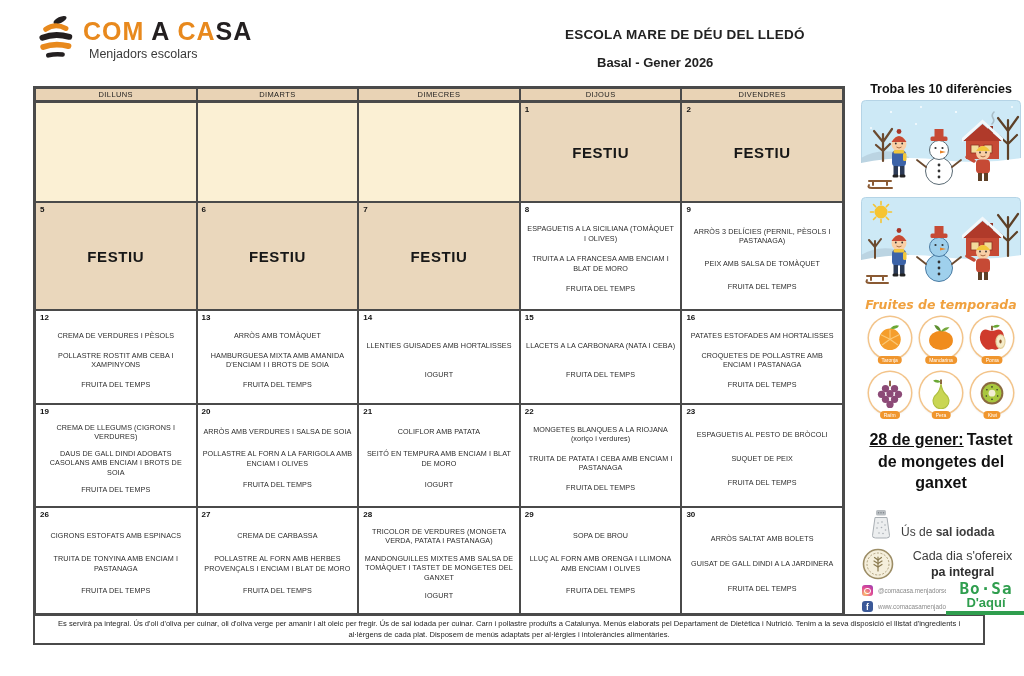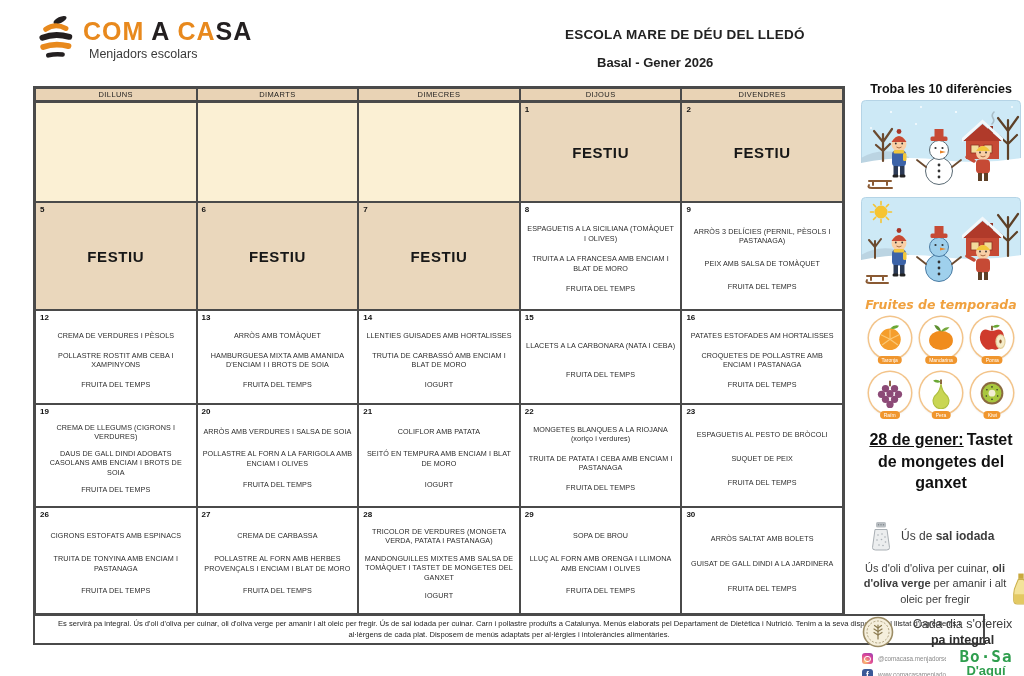--- a/index.html
+++ b/index.html
@@ -48,21 +48,21 @@
   .scene + .scene{margin-top:5px;}
   .fruits-title{margin-top:8px;text-align:center;color:#f0a13f;font-size:12.5px;font-style:italic;font-weight:bold;font-family:"DejaVu Sans",sans-serif;}
   .fruit-grid{margin-top:5px;display:grid;grid-template-columns:repeat(3,1fr);row-gap:13px;justify-items:center;padding:0 6px;}
   .fruit-card{position:relative;width:42px;height:42px;border-radius:50%;background:#fff;
     box-shadow:0 0 0 1.5px #f3c48a, 0 1px 3px rgba(0,0,0,.18);}
   .fruit-card svg{width:34px;height:34px;position:absolute;left:4px;top:3px;}
   .fruit-label{position:absolute;left:50%;bottom:-5px;transform:translateX(-50%);
     background:#f0962e;color:#fff;font-size:5px;padding:1px 4px;border-radius:5px;white-space:nowrap;}
   .special-day{margin-top:15px;text-align:center;font-size:16px;line-height:1.35;color:#101010;font-weight:bold;padding:0 4px;}
   .sd-date{text-decoration:underline;margin-right:3px;}
-  .salt-row{margin-top:27px;display:flex;align-items:center;gap:9px;padding-left:12px;}
+  .salt-row{margin-top:15px;display:flex;align-items:flex-end;gap:9px;padding-left:12px;}
   .salt-text{font-size:12px;color:#3d3d3d;}
   .oil-block{margin-top:10px;position:relative;text-align:center;font-size:11px;color:#3d3d3d;line-height:1.4;padding-right:12px;}
   .oil-bottle{position:absolute;right:-8px;top:12px;width:22px;height:32px;}
   .bread-row{margin-top:9px;display:flex;align-items:center;gap:7px;padding-left:4px;}
   .bread-seal{width:32px;height:32px;flex:0 0 auto;}
   .bread-text{font-size:12.5px;color:#3d3d3d;text-align:center;flex:1;line-height:1.3;}
   .bread-text b{display:block;color:#2f2f2f;}
   .social{margin-top:0;position:relative;padding-left:4px;height:40px;}
   .social-row{display:flex;align-items:center;gap:5px;margin-top:5px;}
   .social-row .txt{font-size:6.3px;color:#8a8a8a;}
@@ -157,21 +157,20 @@
       <div class="menu-items">
         <div class="menu-item">ARRÒS AMB TOMÀQUET</div>
         <div class="menu-item">HAMBURGUESA MIXTA AMB AMANIDA D'ENCIAM I I BROTS DE SOIA</div>
         <div class="menu-item">FRUITA DEL TEMPS</div>
       </div>
     </div>
     <div class="cal-cell menu">
       <span class="daynum">14</span>
       <div class="menu-items">
         <div class="menu-item">LLENTIES GUISADES AMB HORTALISSES</div>
-        <div class="menu-item">TRUTIA DE CARBASSÓ AMB ENCIAM I BLAT DE MORO</div>
         <div class="menu-item">IOGURT</div>
       </div>
     </div>
     <div class="cal-cell menu">
       <span class="daynum">15</span>
       <div class="menu-items">
         <div class="menu-item">LLACETS A LA CARBONARA (NATA I CEBA)</div>
         <div class="menu-item">FRUITA DEL TEMPS</div>
       </div>
     </div>
@@ -489,28 +488,20 @@
           <circle cx="7" cy="19" r="0.8"></circle>
           <circle cx="11.5" cy="18.5" r="0.8"></circle>
           <circle cx="15.5" cy="21" r="0.8"></circle>
           <circle cx="9" cy="24" r="0.8"></circle>
           <circle cx="13" cy="24.5" r="0.8"></circle>
         </g>
     </svg>
     <div class="salt-text"><span>Ús de </span><b>sal iodada</b></div>
   </div>
 
-  <div class="oil-block">
-    <span>Ús d'oli d'oliva per cuinar, </span><b>oli d'oliva verge</b><span> per amanir i alt oleic per fregir</span>
-    <svg class="oil-bottle" viewBox="0 0 20 30">
-      <rect x="7.5" y="0.5" width="5" height="5" fill="#c9a93e"></rect>
-      <path d="M7.5 6 L12.5 6 L15 12 Q16.8 15.5 16.8 19.5 L16.8 25.5 Q16.8 29 13.5 29 L6.5 29 Q3.2 29 3.2 25.5 L3.2 19.5 Q3.2 15.5 5 12 Z" fill="#f3e39a" stroke="#cbb04b"></path>
-      <path d="M3.5 20 L16.5 20 L16.5 25.5 Q16.5 28.6 13.5 28.6 L6.5 28.6 Q3.5 28.6 3.5 25.5 Z" fill="#e3c963"></path>
-    </svg>
-  </div>
 
   <div class="bread-row">
     <svg class="bread-seal" viewBox="0 0 32 32">
       <circle cx="16" cy="16" r="14.5" fill="#f5efdc" stroke="#9c8d66" stroke-width="1.6"></circle>
       <circle cx="16" cy="16" r="11" fill="none" stroke="#9c8d66" stroke-width="0.8" stroke-dasharray="2 1.6"></circle>
       <g stroke="#8a7a4f" stroke-width="1.2" stroke-linecap="round" fill="none">
         <path d="M16 23 L16 9"></path>
         <path d="M16 12 L12.5 9.5 M16 12 L19.5 9.5 M16 15.5 L12 13 M16 15.5 L20 13 M16 19 L12 16.5 M16 19 L20 16.5"></path>
       </g>
     </svg>

